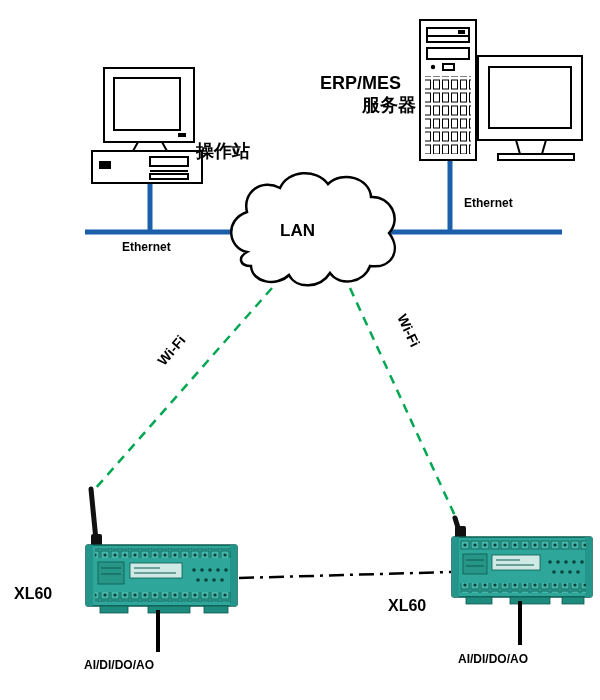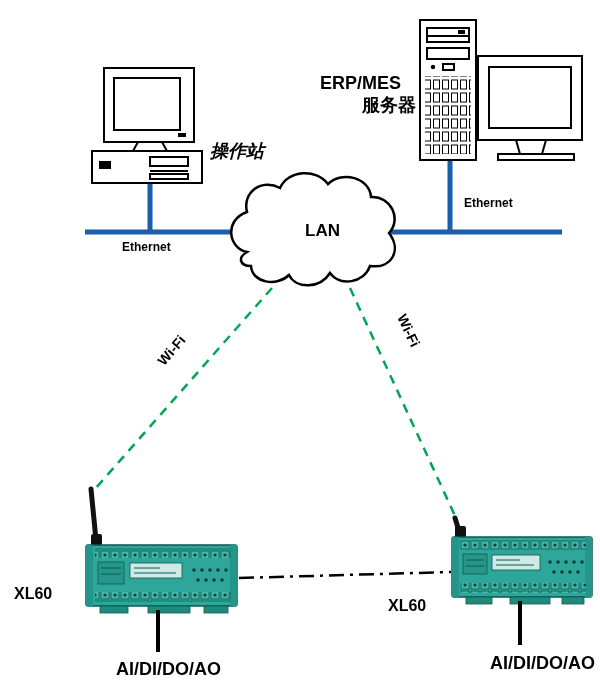--- a/index.html
+++ b/index.html
@@ -14,26 +14,26 @@
   .label {
     position:absolute;
     font-weight:bold;
     color:#000;
     white-space:nowrap;
     line-height:1.25;
   }
   .lbl-cn   { font-size:18px; }
   .lbl-erp  { font-size:18px; line-height:22px; }
   .lbl-eth  { font-size:12px; }
-  .lbl-lan  { font-size:17px; width:60px; text-align:right; }
+  .lbl-lan  { font-size:17px; width:60px; text-align:left; }
   .lbl-wifi { font-size:14px; width:60px; text-align:center; }
   .wifi-left  { transform:rotate(-49deg); }
   .wifi-right { transform:rotate(65deg); }
   .lbl-xl   { font-size:16px; }
-  .lbl-io   { font-size:18px;margin-left:32px; }
+  .lbl-io   { font-size:12px; }
 </style>
 </head>
 <body>
 
 <div class="canvas">
 
   <svg width="600" height="700" viewBox="0 0 600 700">
     <defs>
       <pattern id="term" width="10" height="10" patternUnits="userSpaceOnUse">
         <rect x="1" y="1" width="8" height="8" fill="#45b5a9" stroke="#0a5a50" stroke-width="0.8"></rect>
@@ -147,21 +147,21 @@
       </g>
       <rect x="466" y="597" width="26" height="7" fill="#1f8a7e" stroke="#0a5a50" stroke-width="0.8"></rect>
       <rect x="510" y="597" width="40" height="7" fill="#1f8a7e" stroke="#0a5a50" stroke-width="0.8"></rect>
       <rect x="562" y="597" width="22" height="7" fill="#1f8a7e" stroke="#0a5a50" stroke-width="0.8"></rect>
     </g>
 
     <line x1="158" y1="610" x2="158" y2="652" stroke="#000000" stroke-width="4"></line>
     <line x1="520" y1="601" x2="520" y2="645" stroke="#000000" stroke-width="4"></line>
   </svg>
 
-  <div class="label lbl-cn" style="left:210px; top:140px;font-style:italic;">操作站</div>
+  <div class="label lbl-cn" style="left:196px; top:140px;">操作站</div>
   <div class="label lbl-erp" style="left:320px; top:72px;">ERP/MES</div>
   <div class="label lbl-erp" style="left:320px; top:94px;margin-left:42px;">服务器</div>
   <div class="label lbl-eth" style="left:122px; top:240px;">Ethernet</div>
   <div class="label lbl-eth" style="left:464px; top:196px;">Ethernet</div>
   <div class="label lbl-lan" style="left:280px; top:220px;">LAN</div>
   <div class="label lbl-wifi wifi-left" style="left:142px; top:342px;">Wi-Fi</div>
   <div class="label lbl-wifi wifi-right" style="left:378px; top:322px;">Wi-Fi</div>
   <div class="label lbl-xl" style="left:14px;  top:584px;">XL60</div>
   <div class="label lbl-xl" style="left:388px; top:596px;">XL60</div>
   <div class="label lbl-io" style="left:84px;  top:658px;">AI/DI/DO/AO</div>

